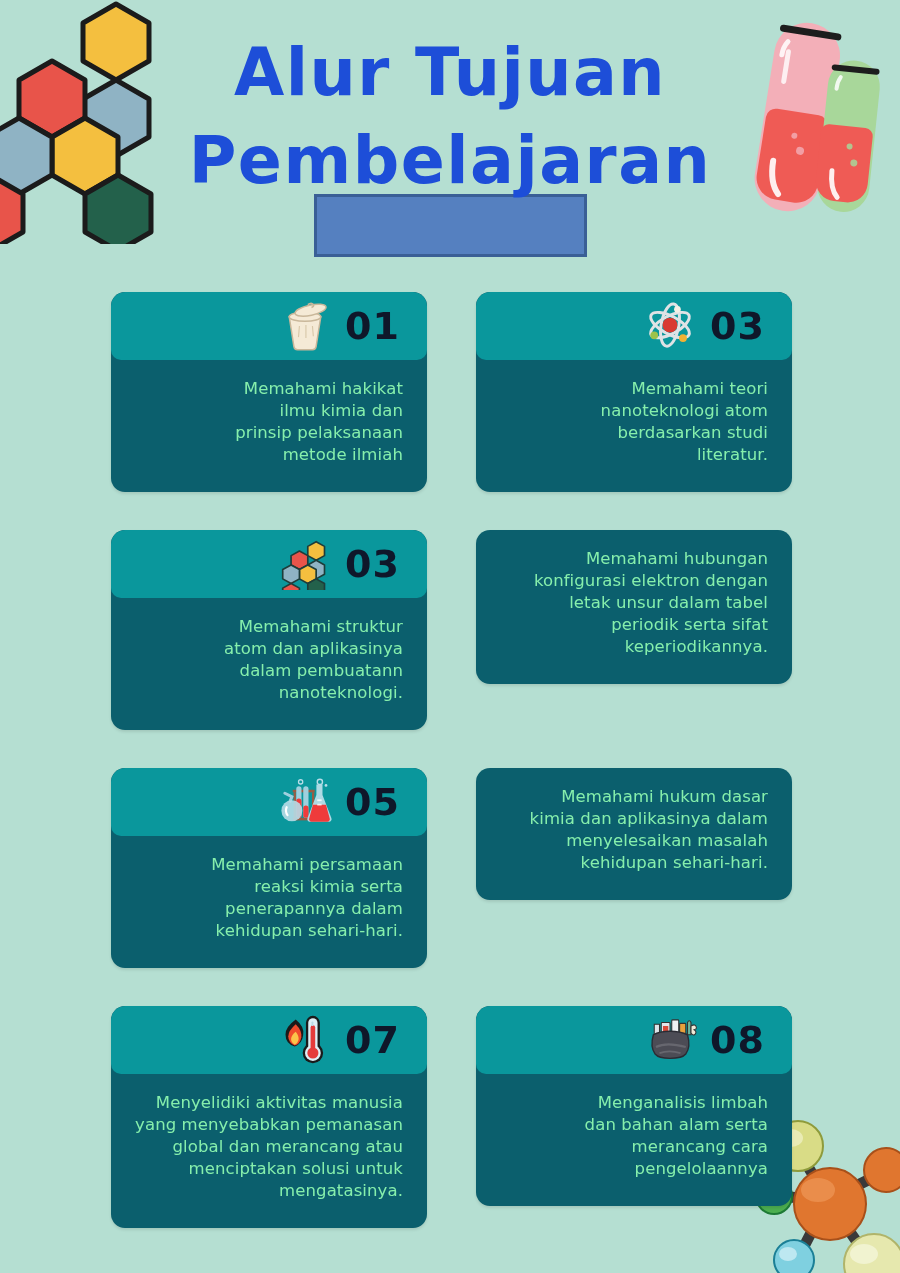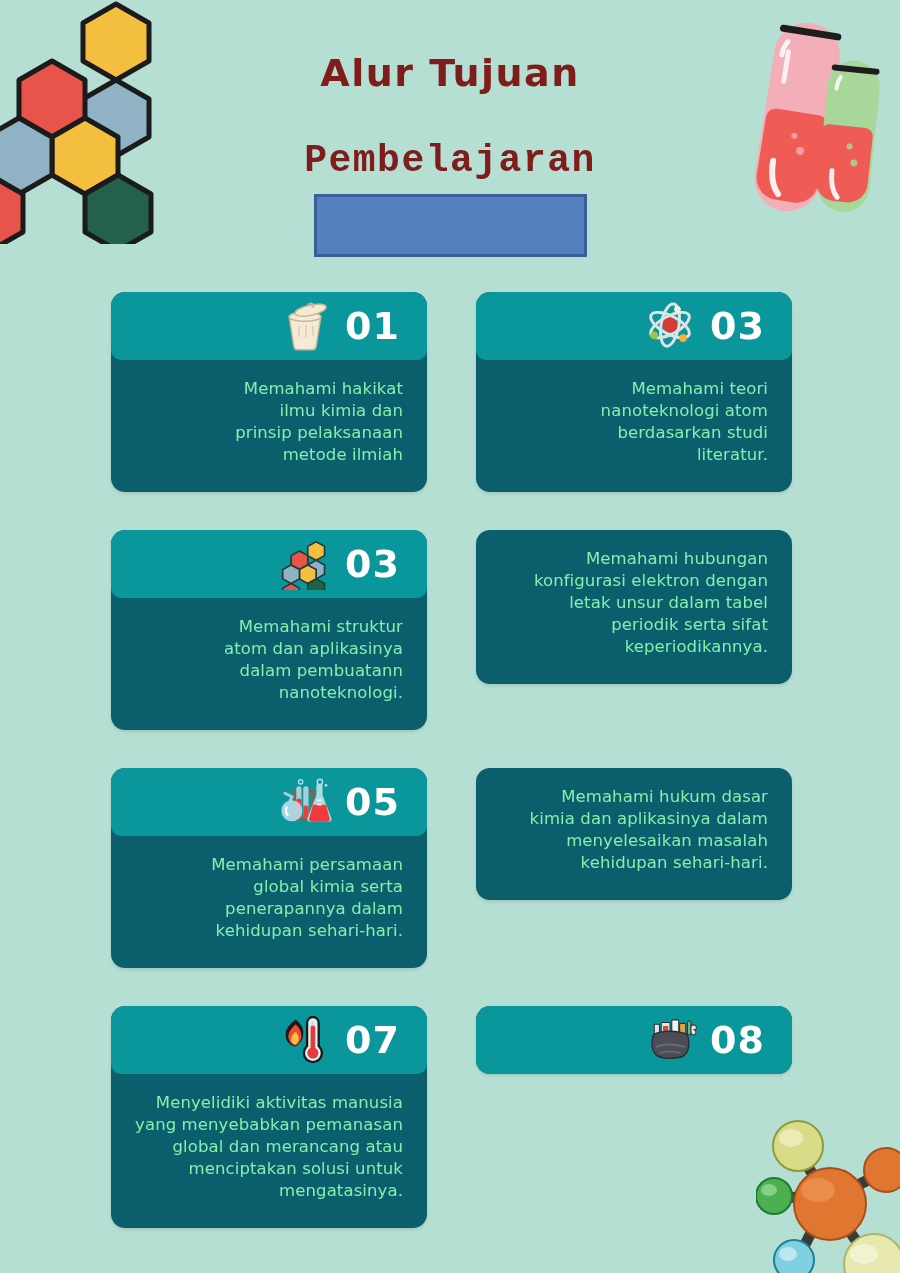--- a/index.html
+++ b/index.html
@@ -23,26 +23,26 @@
   
   .header {
     position: absolute;
     left: 0; right: 0; top: 28px;
     text-align: center;
     z-index: 3;
   }
   .title-line {
     font-family: "DejaVu Sans", sans-serif;
     font-weight: 700;
-    font-size: 38px;
+    font-size: 65px;
     line-height: 90px;
     letter-spacing: 1.5px;
-    color: #7f1d1d;
-  }
-  .title-line.l2 { margin-top: -2px; font-family: Liberation Mono, monospace; }
+    color: #1d4ed8;
+  }
+  .title-line.l2 { margin-top: -2px; }
 
   .blue-box {
     position: absolute;
     left: 314px;
     top: 194px;
     width: 273px;
     height: 63px;
     background: #5580c0;
     border: 3px solid #3a5f96;
     z-index: 2;
@@ -78,21 +78,21 @@
     justify-content: flex-end;
     padding: 0 20px 0 0;
     gap: 12px;
   }
   .card-icon { width: 56px; height: 52px; flex: none; display: block; }
   .card-num {
     font-family: "DejaVu Sans", sans-serif;
     font-weight: 700;
     font-size: 38px;
     line-height: 1;
-    color: #ffffff;
+    color: #0f172a;
     letter-spacing: 1px;
     min-width: 62px;
     text-align: left;
   }
   .card-body {
     flex: 1;
     padding: 18px 24px 26px 24px;
     display: flex;
     align-items: flex-start;
     justify-content: flex-end;
@@ -280,21 +280,21 @@
           <rect x="46" y="30" width="5" height="2" fill="#fff" opacity="0.8"></rect>
         </g>
         <circle cx="49" cy="5" r="3" fill="none" stroke="#b7dde8" stroke-width="1.6"></circle>
         <circle cx="56" cy="9" r="1.6" fill="#b7dde8"></circle>
         <circle cx="27" cy="5" r="2.4" fill="none" stroke="#b7dde8" stroke-width="1.5"></circle>
       </svg>
       <div class="card-num">05</div>
     </div>
     <div class="card-body">
       <div class="card-text">Memahami persamaan
-global kimia serta
+reaksi kimia serta
 penerapannya dalam
 kehidupan sehari-hari.</div>
     </div>
   </div>
 
   <div class="card">
     <div class="card-body">
       <div class="card-text">Memahami hukum dasar
 kimia dan aplikasinya dalam
 menyelesaikan masalah
@@ -344,15 +344,21 @@
           <path d="M56 12 q5 -3 6 1 q1 3 -3 3 q4 2 2 5 q-2 3 -5 -1 z" fill="#f0ead8" stroke="#333" stroke-width="1.2"></path>
         </g>
         <g>
           <path d="M13 22 q-4 14 2 22 q4 5 17 5 q14 0 18 -5 q6 -8 2 -22 q-8 -4 -20 -4 q-12 0 -19 4 z" fill="#4c4c55" stroke="#2b2b33" stroke-width="1.6"></path>
           <path d="M16 36 q12 -6 34 0" fill="none" stroke="#67676f" stroke-width="2.4"></path>
           <path d="M20 43 q11 -4 24 0" fill="none" stroke="#67676f" stroke-width="2"></path>
         </g>
       </svg>
       <div class="card-num">08</div>
     </div>
+    <div class="card-body">
+      <div class="card-text">Menganalisis limbah
+dan bahan alam serta
+merancang cara
+pengelolaannya</div>
+    </div>
   </div>
 
 </div>
 
 </body></html>

